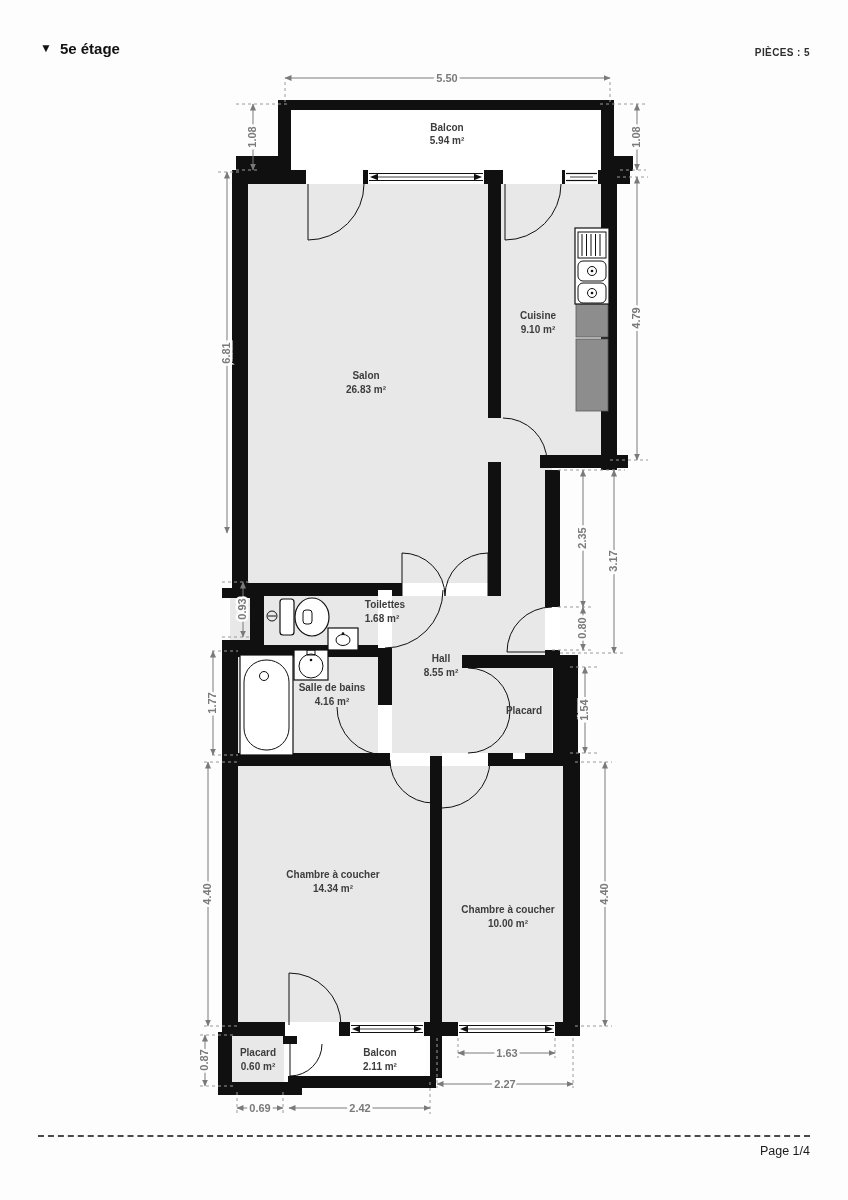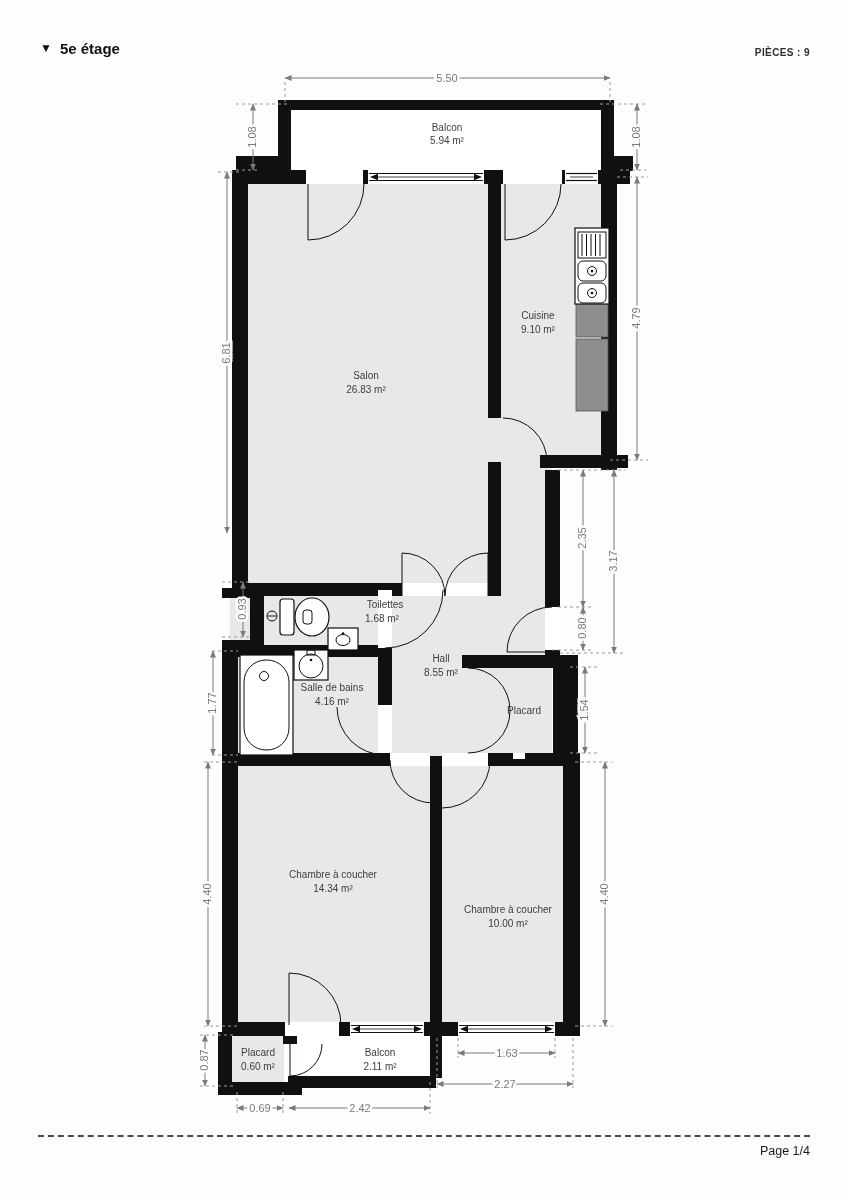--- a/index.html
+++ b/index.html
@@ -5,21 +5,21 @@
   html,body{margin:0;padding:0;}
   body{
     width:848px;height:1200px;background:#fdfdfd;position:relative;overflow:hidden;
     font-family:"Liberation Sans",sans-serif;
   }
   .header{position:absolute;left:0;top:0;width:848px;height:60px;}
   .floor-title{position:absolute;left:40px;top:40px;font-size:15px;font-weight:bold;color:#111;
     display:flex;align-items:center;gap:8px;}
   .floor-title .tri{font-size:12px;transform:translateY(-1px);}
   .pieces{position:absolute;right:38px;top:47px;font-size:10px;font-weight:bold;color:#2e2e2e;letter-spacing:.4px;}
-  .plan-wrap{position:absolute;left:0;top:0;width:848px;height:1200px;}
+  .plan-wrap{position:absolute;left:0;top:0;width:848px;height:1200px;font-weight:bold;}
   .footer-line{position:absolute;left:38px;top:1135px;width:772px;border-top:2px dashed #4a4a4a;}
   .page-label{position:absolute;right:38px;top:1144px;font-size:12.5px;color:#1a1a1a;}
   svg text{user-select:none;}
   .rlab{font-size:10px;fill:#3d3d3d;text-anchor:middle;}
   .dimlab{font-size:11px;fill:#7a7a7a;text-anchor:middle;paint-order:stroke;stroke:#fdfdfd;stroke-width:5px;}
   .dline{stroke:#7a7a7a;stroke-width:1;}
   .ext{stroke:#9a9a9a;stroke-width:1;stroke-dasharray:3,3;}
   .wall{fill:#101010;}
   .open{fill:#ffffff;}
   .fillr{fill:#e8e8e8;}
@@ -28,21 +28,21 @@
   .thin{fill:none;stroke:#101010;stroke-width:1;}
 </style>
 </head>
 <body>
 
 <div class="header">
   <div class="floor-title">
     <span class="tri">▼</span>
     <span>5e étage</span>
   </div>
-  <div class="pieces">PIÈCES : 9</div>
+  <div class="pieces">PIÈCES : 5</div>
 </div>
 
 <div class="plan-wrap">
 <svg width="848" height="1200" viewBox="0 0 848 1200" xmlns="http://www.w3.org/2000/svg">
   <defs>
     <marker id="da" markerWidth="8" markerHeight="6" refX="6.5" refY="3" orient="auto-start-reverse" markerUnits="userSpaceOnUse">
       <path d="M0,0 L7,3 L0,6 z" fill="#7a7a7a"></path>
     </marker>
   </defs>
 

